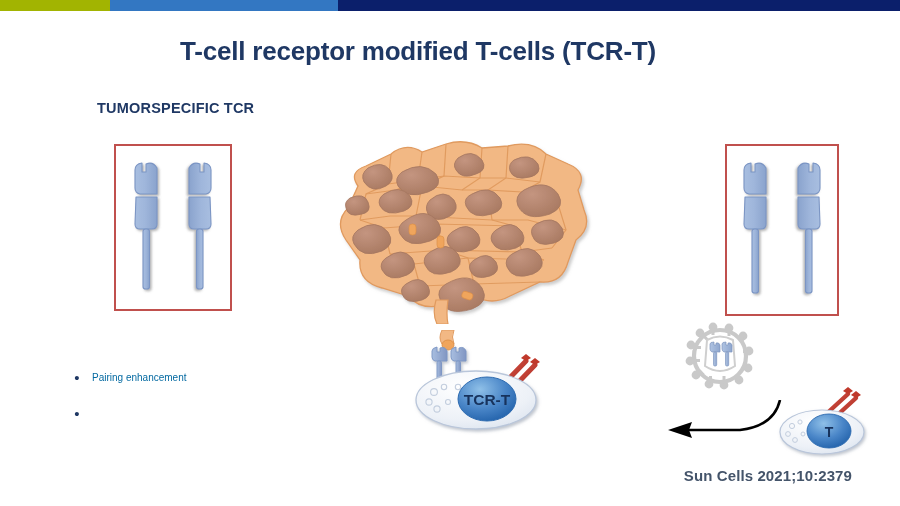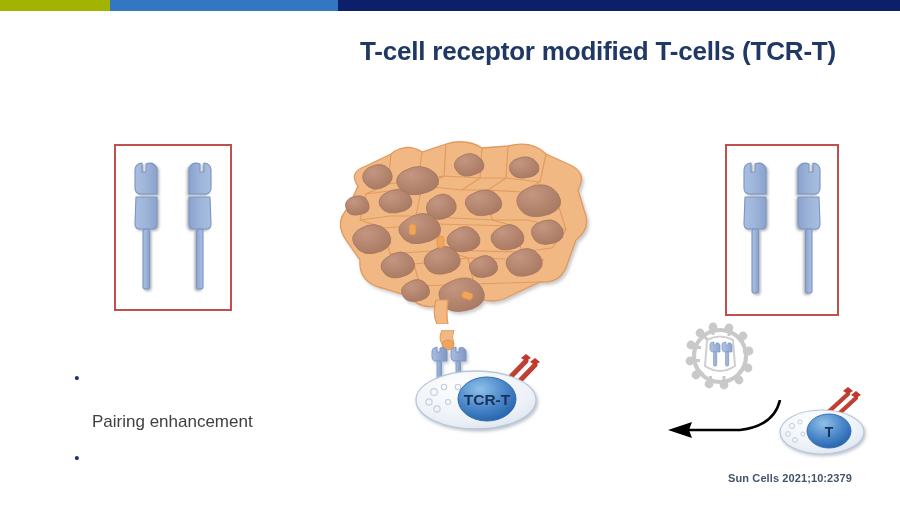--- a/index.html
+++ b/index.html
@@ -12,47 +12,47 @@
   }
   .slide{position:relative;width:900px;height:506px;background:#fff;overflow:hidden;}
 
   
   .topbar{position:absolute;left:0;top:0;width:900px;height:11px;display:flex;}
   .topbar .seg{height:100%;}
 
   
   .slide-title{
     position:absolute;left:0;top:36px;width:836px;
-    text-align:right;
+    text-align:center;
     font-size:26px;font-weight:bold;
     color:#1F3864;
     letter-spacing:-0.2px;
     white-space:nowrap;
   }
 
   
   .section-heading{
     position:absolute;left:97px;top:100px;
     font-size:14.5px;font-weight:bold;color:#1F3864;
     letter-spacing:0.2px;
   }
 
   
   .bullets{position:absolute;left:62px;top:368px;width:280px;}
   .bullet-row{display:flex;align-items:flex-start;margin-bottom:16px;}
   .bullet-dot{
     color:#1F3864;font-size:15px;line-height:20px;width:30px;
     text-align:center;flex:0 0 30px;
   }
-  .bullet-text{font-size:17px;color:#404040;line-height:20px;margin-top:44px;}
+  .bullet-text{font-size:10px;color:#0369a1;line-height:20px;}
 
   
   .citation{
     position:absolute;right:48px;bottom:22px;
-    font-size:11px;color:#44546A;font-weight:bold;
+    font-size:15px;color:#44546A;font-weight:bold;
     letter-spacing:0.1px;
   }
 
   
   .tcr-box{position:absolute;border:2.5px solid #C0504D;background:#ffffff;}
   #tcr-box-left{left:114px;top:144px;width:114px;height:163px;}
   #tcr-box-right{left:725px;top:144px;width:110px;height:168px;}
 
   .tcr-svg{position:absolute;left:0;top:0;width:100%;height:100%;}
 
@@ -73,20 +73,21 @@
 <div class="slide">
 
   <div class="topbar">
     <div class="seg" id="bar-seg-0" style="background: rgb(162, 180, 1); width: 110px;"></div>
     <div class="seg" id="bar-seg-1" style="background: rgb(51, 119, 194); width: 228px;"></div>
     <div class="seg" id="bar-seg-2" style="background: rgb(11, 31, 107); width: 562px;"></div>
   </div>
 
   <div class="slide-title no-select">T-cell receptor modified T-cells (TCR-T)</div>
 
+  <div class="section-heading no-select">TUMORSPECIFIC TCR</div>
 
   <div class="tcr-box" id="tcr-box-left" style="border-color: rgb(192, 80, 77);">
     <svg class="tcr-svg" viewBox="0 0 114 163">
       <defs>
         <linearGradient id="chainGradL" x1="0" y1="0" x2="1" y2="0">
           <stop offset="0%" stop-color="#A8BEE0"></stop>
           <stop offset="45%" stop-color="#9FB6DB"></stop>
           <stop offset="100%" stop-color="#8AA3CD"></stop>
         </linearGradient>
         <filter id="shadL" x="-40%" y="-40%" width="190%" height="190%">

